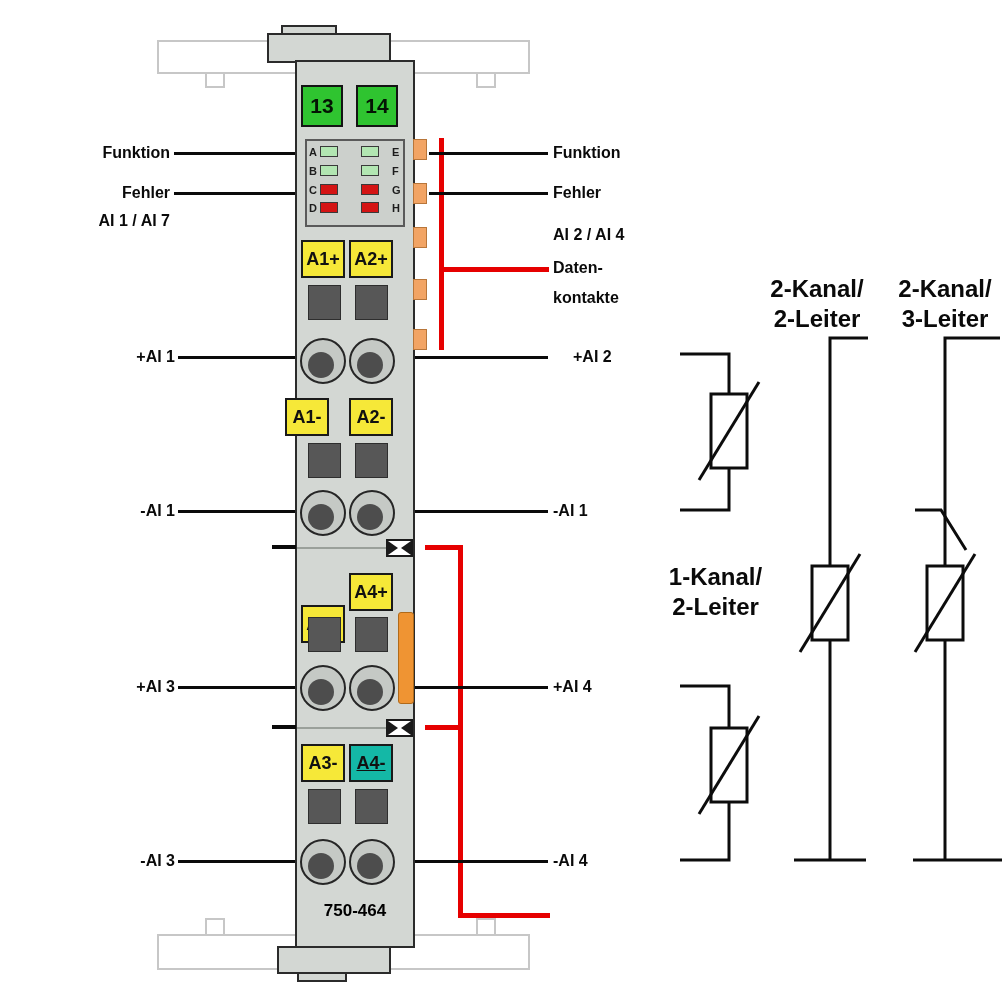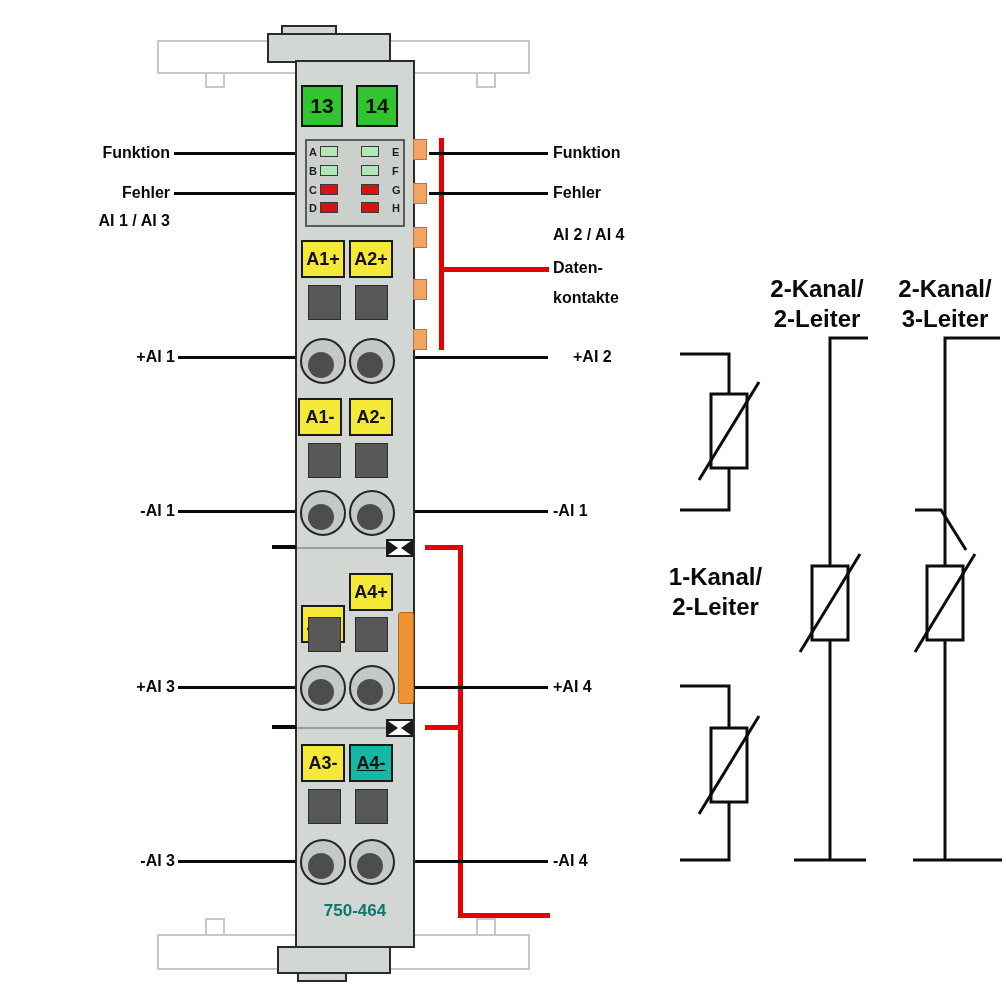--- a/index.html
+++ b/index.html
@@ -20,21 +20,21 @@
   .greenblk{position:absolute;width:42px;height:42px;border:2px solid #141414;color:#041404;font-weight:bold;font-size:21px;text-align:center;line-height:38px}
   .ylabel{position:absolute;width:44px;height:38px;border:2px solid #1a1a1a;font-weight:bold;font-size:18px;text-align:center;line-height:34px;color:#111}
   .hole{position:absolute;width:33px;height:35px;background:#575757;border:1px solid #2e2e2e}
   .clamp{position:absolute;width:46px;height:46px;border-radius:50%;background:#c5c9c5;border:2px solid #262626}
   .clampin{position:absolute;width:26px;height:26px;border-radius:50%;background:#4d4d4d}
   .otab{position:absolute;width:14px;height:21px;border:1px solid #b8763a}
   .obar{position:absolute;width:16px;height:92px;border:1px solid #b06a1a;border-radius:3px}
   .tick{position:absolute;background:#0a0a0a}
   .sep{position:absolute;background:#9aa09a;height:2px}
   .bowtie{position:absolute;width:27px;height:18px;background:#fff;border:2px solid #1a1a1a}
-  .model{position:absolute;font-weight:bold;font-size:17px;color:#0f766e;text-align:center}
+  .model{position:absolute;font-weight:bold;font-size:17px;color:#000000;text-align:center}
 </style>
 </head>
 <body>
 
 <div class="canvas">
 
   <div class="rail" style="left:157px;top:40px;width:373px;height:34px"></div>
   <div class="rail" style="left:205px;top:72px;width:20px;height:16px"></div>
   <div class="rail" style="left:476px;top:72px;width:20px;height:16px"></div>
   <div class="rail" style="left:157px;top:934px;width:373px;height:36px"></div>
@@ -121,21 +121,21 @@
   <div class="ledletter" style="left:392px;top:203px">H</div>
 
   <div class="otab" style="left: 413px; top: 139px; background: rgb(242, 164, 100);"></div>
   <div class="otab" style="left: 413px; top: 183px; background: rgb(242, 164, 100);"></div>
   <div class="otab" style="left: 413px; top: 227px; background: rgb(242, 164, 100);"></div>
   <div class="otab" style="left: 413px; top: 279px; background: rgb(242, 164, 100);"></div>
   <div class="otab" style="left: 413px; top: 329px; background: rgb(242, 164, 100);"></div>
 
   <div class="ylabel" style="left: 301px; top: 240px; background: rgb(246, 232, 56);">A1+</div>
   <div class="ylabel" style="left: 349px; top: 240px; background: rgb(246, 232, 56);">A2+</div>
-  <div class="ylabel" style="left: 298px; top: 398px; background: rgb(246, 232, 56);">A1-</div>
+  <div class="ylabel" style="left: 285px; top: 398px; background: rgb(246, 232, 56);">A1-</div>
   <div class="ylabel" style="left: 349px; top: 398px; background: rgb(246, 232, 56);">A2-</div>
   <div class="ylabel" style="left: 301px; top: 573px; background: rgb(246, 232, 56); margin-top: 32px;">A3+</div>
   <div class="ylabel" style="left: 349px; top: 573px; background: rgb(246, 232, 56);">A4+</div>
   <div class="ylabel" style="left: 301px; top: 744px; background: rgb(246, 232, 56);">A3-</div>
   <div class="ylabel" style="left: 349px; top: 744px; background: #14b8a6; text-decoration: underline;">A4-</div>
 
   <div class="hole" style="left:308px;top:285px"></div>
   <div class="hole" style="left:355px;top:285px"></div>
   <div class="hole" style="left:308px;top:443px"></div>
   <div class="hole" style="left:355px;top:443px"></div>
@@ -177,21 +177,21 @@
         <polygon points="23,0 23,14 13,7" fill="#1a1a1a"></polygon>
       </svg>
   </div>
 
   <div class="obar" style="left: 398px; top: 612px; background: rgb(239, 148, 51);"></div>
 
   <div class="model" style="left:295px;top:901px;width:120px">750-464</div>
 
   <div class="lbl r" style="right:836px;top:139px">Funktion</div>
   <div class="lbl r" style="right:836px;top:179px">Fehler</div>
-  <div class="lbl r" style="right:836px;top:207px">AI 1 / AI 3</div>
+  <div class="lbl r" style="right:836px;top:207px">AI 1 / AI 7</div>
   <div class="lbl r" style="right:831px;top:343px">+AI 1</div>
   <div class="lbl r" style="right:831px;top:497px">-AI 1</div>
   <div class="lbl r" style="right:831px;top:673px">+AI 3</div>
   <div class="lbl r" style="right:831px;top:847px">-AI 3</div>
 
   <div class="lbl" style="left:553px;top:139px">Funktion</div>
   <div class="lbl" style="left:553px;top:179px">Fehler</div>
   <div class="lbl" style="left:553px;top:221px">AI 2 / AI 4</div>
   <div class="lbl" style="left:553px;top:254px">Daten-</div>
   <div class="lbl" style="left:553px;top:284px">kontakte</div>

